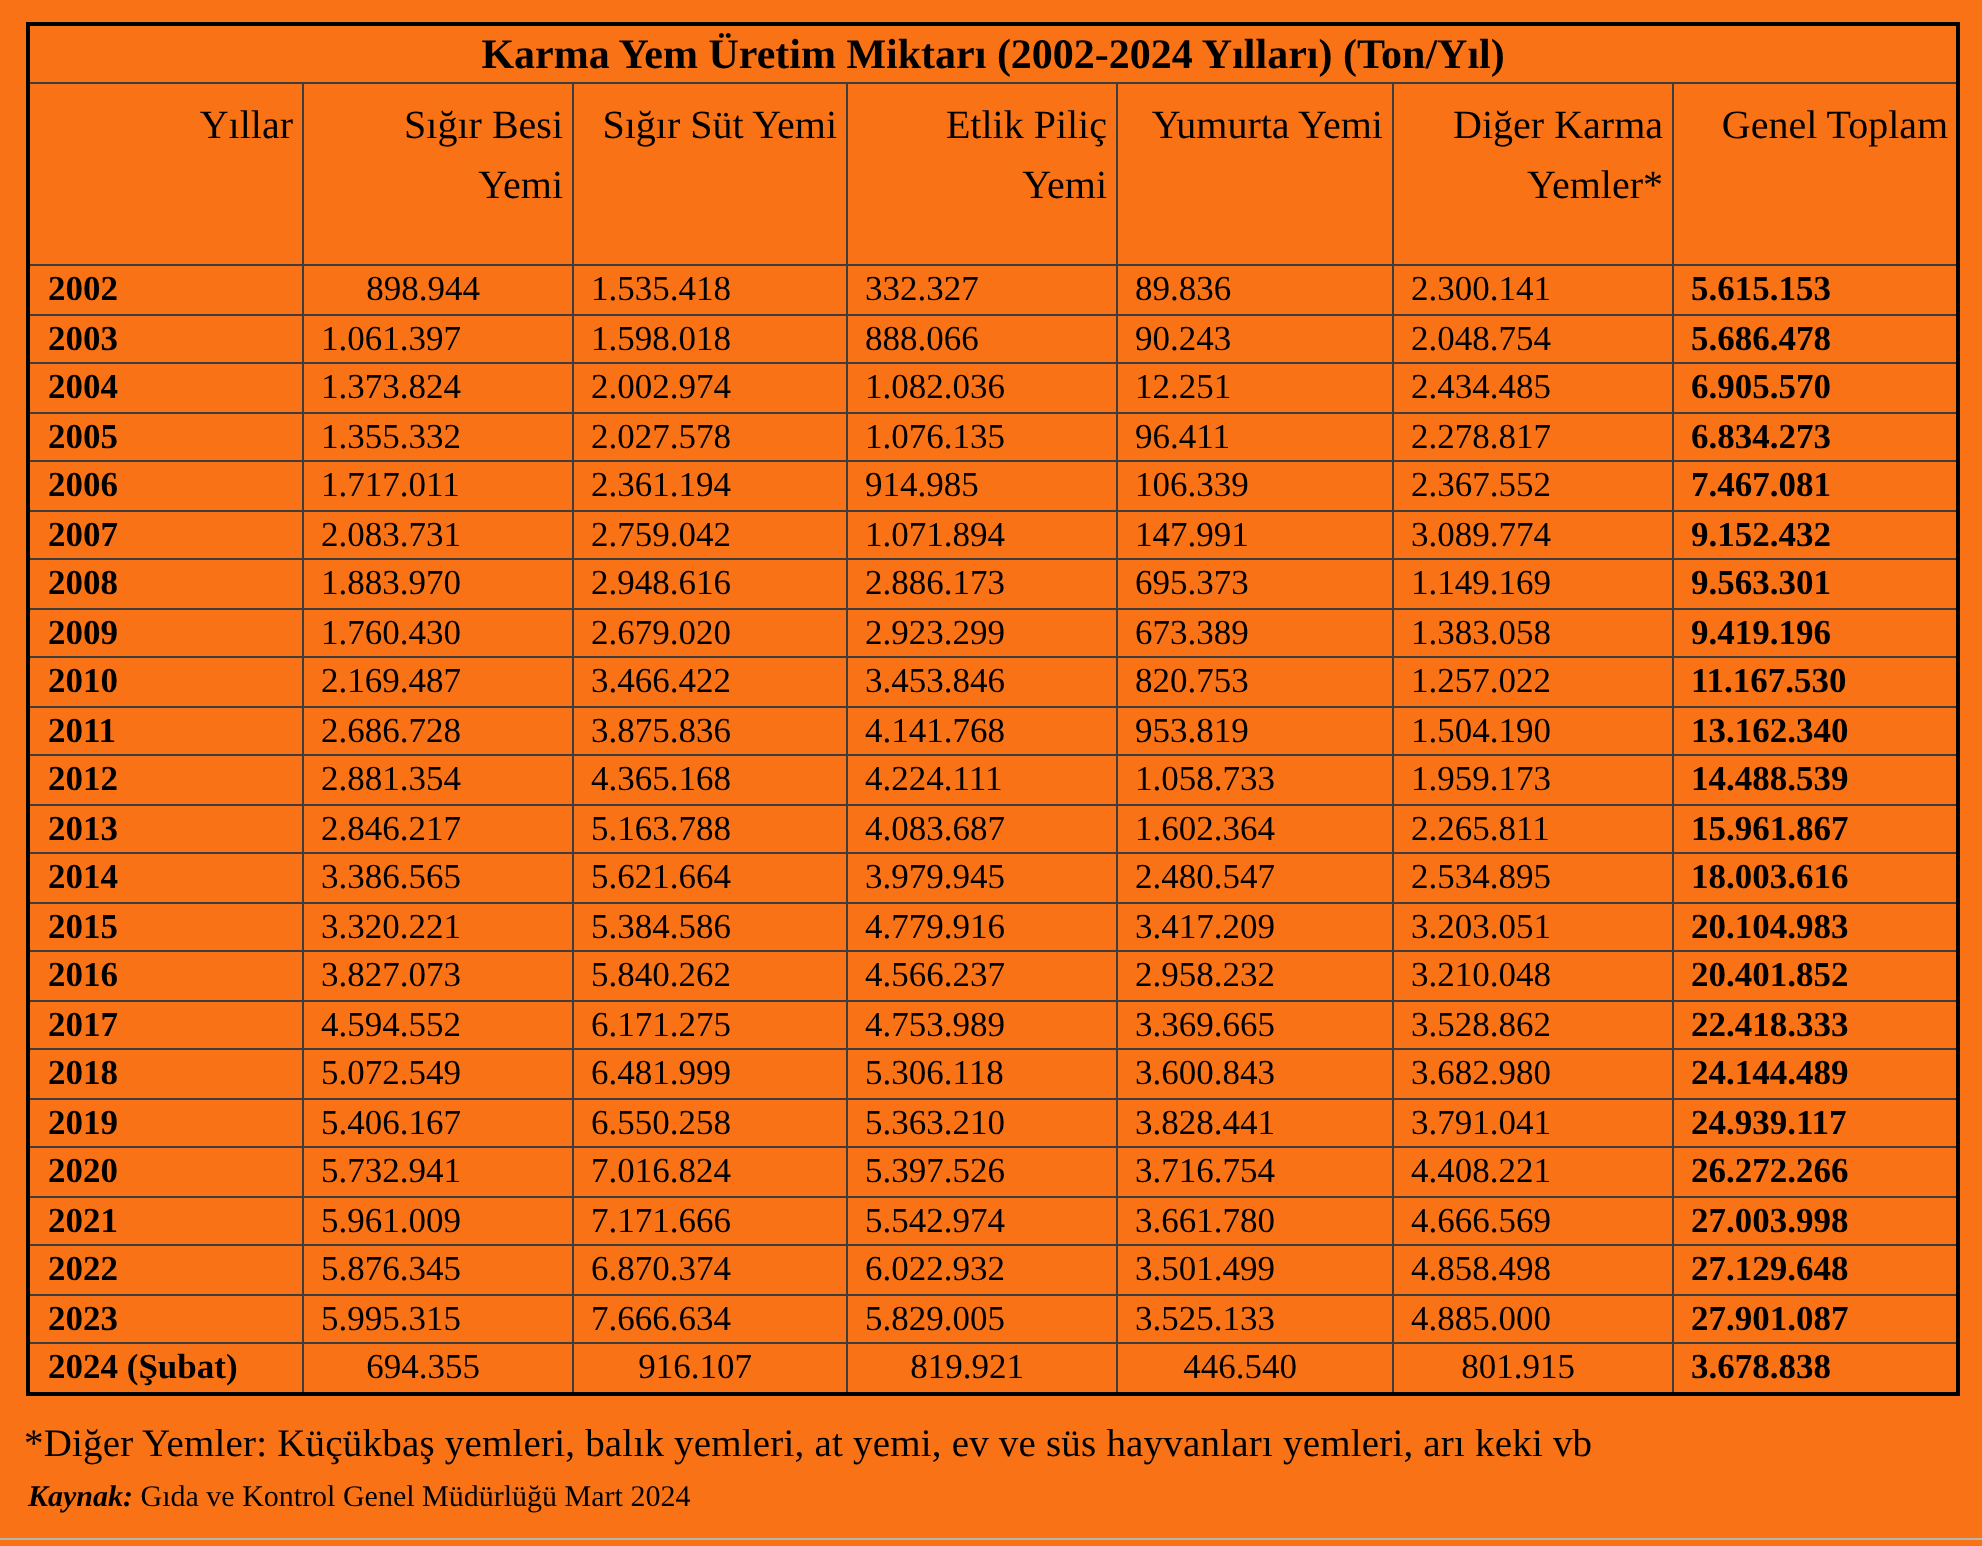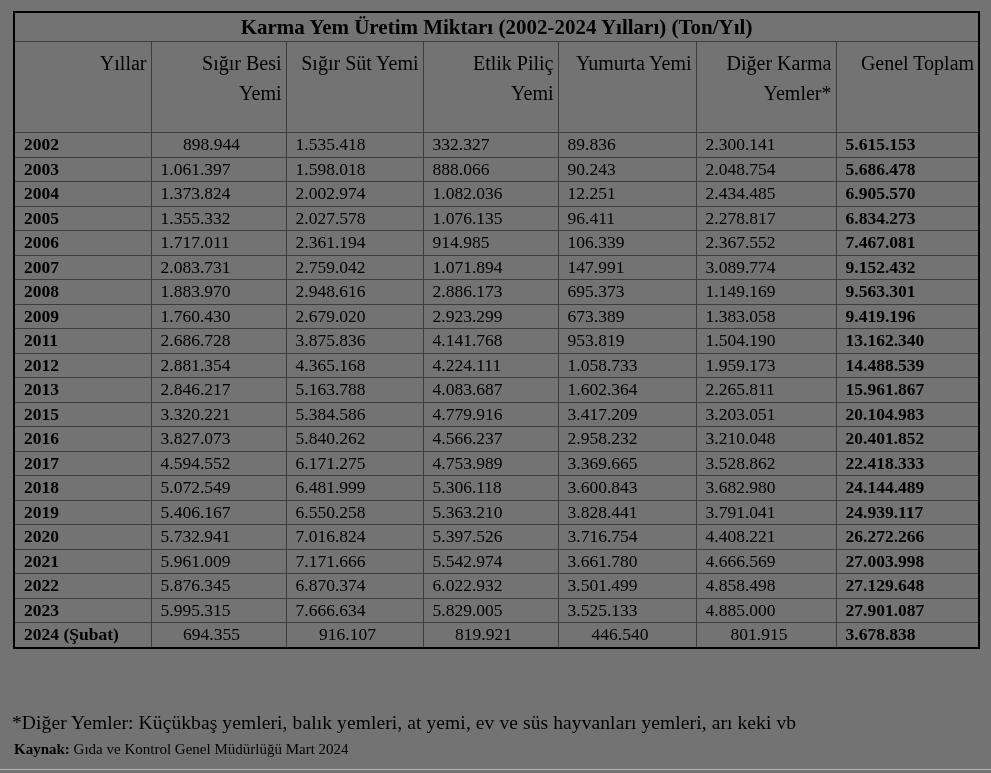--- a/index.html
+++ b/index.html
@@ -6,21 +6,21 @@
     margin: 0;
     padding: 0;
     background: #ffffff;
     color: #000000;
     font-family: "Liberation Serif", "DejaVu Serif", serif;
   }
   .page {
     position: relative;
     width: 991px;
     height: 773px;
-    background: #737373;
+    background: #f97316;
     overflow: hidden;
   }
   .table-wrap {
     position: absolute;
     left: 13px;
     top: 11px;
   }
   table.feed-table {
     border-collapse: collapse;
     table-layout: fixed;
@@ -69,21 +69,21 @@
     top: 712px;
     font-size: 19.5px;
     letter-spacing: 0.1px;
   }
   .source {
     position: absolute;
     left: 14px;
     top: 741px;
     font-size: 15px;
   }
-  .source .src-label { font-weight: bold; }
+  .source .src-label { font-weight: bold; font-style: italic; }
   .bottom-rule {
     position: absolute;
     left: 0;
     top: 769px;
     width: 991px;
     border-top: 1.5px solid #b5b5b5;
   }
 </style>
 </head>
 <body>
@@ -182,20 +182,29 @@
           <tr class="data-row">
             <td class="year">2009</td>
             <td>1.760.430</td>
             <td>2.679.020</td>
             <td>2.923.299</td>
             <td>673.389</td>
             <td>1.383.058</td>
             <td class="total">9.419.196</td>
           </tr>
           <tr class="data-row">
+            <td class="year">2010</td>
+            <td>2.169.487</td>
+            <td>3.466.422</td>
+            <td>3.453.846</td>
+            <td>820.753</td>
+            <td>1.257.022</td>
+            <td class="total">11.167.530</td>
+          </tr>
+          <tr class="data-row">
             <td class="year">2011</td>
             <td>2.686.728</td>
             <td>3.875.836</td>
             <td>4.141.768</td>
             <td>953.819</td>
             <td>1.504.190</td>
             <td class="total">13.162.340</td>
           </tr>
           <tr class="data-row">
             <td class="year">2012</td>
@@ -209,20 +218,29 @@
           <tr class="data-row">
             <td class="year">2013</td>
             <td>2.846.217</td>
             <td>5.163.788</td>
             <td>4.083.687</td>
             <td>1.602.364</td>
             <td>2.265.811</td>
             <td class="total">15.961.867</td>
           </tr>
           <tr class="data-row">
+            <td class="year">2014</td>
+            <td>3.386.565</td>
+            <td>5.621.664</td>
+            <td>3.979.945</td>
+            <td>2.480.547</td>
+            <td>2.534.895</td>
+            <td class="total">18.003.616</td>
+          </tr>
+          <tr class="data-row">
             <td class="year">2015</td>
             <td>3.320.221</td>
             <td>5.384.586</td>
             <td>4.779.916</td>
             <td>3.417.209</td>
             <td>3.203.051</td>
             <td class="total">20.104.983</td>
           </tr>
           <tr class="data-row">
             <td class="year">2016</td>

